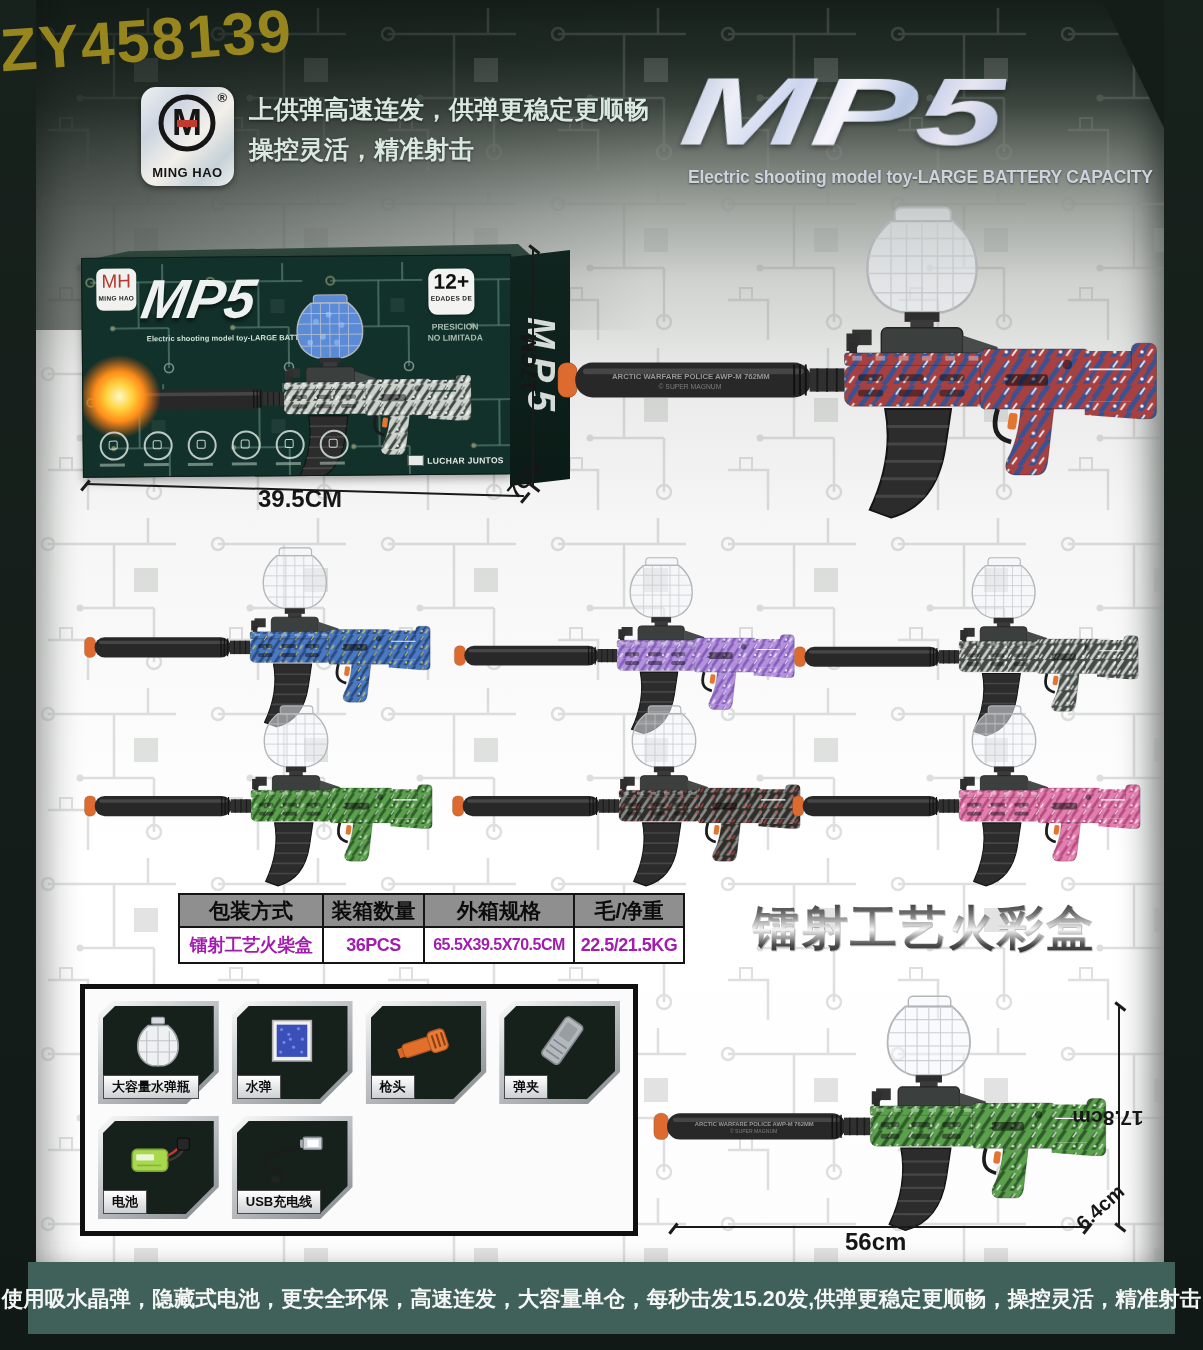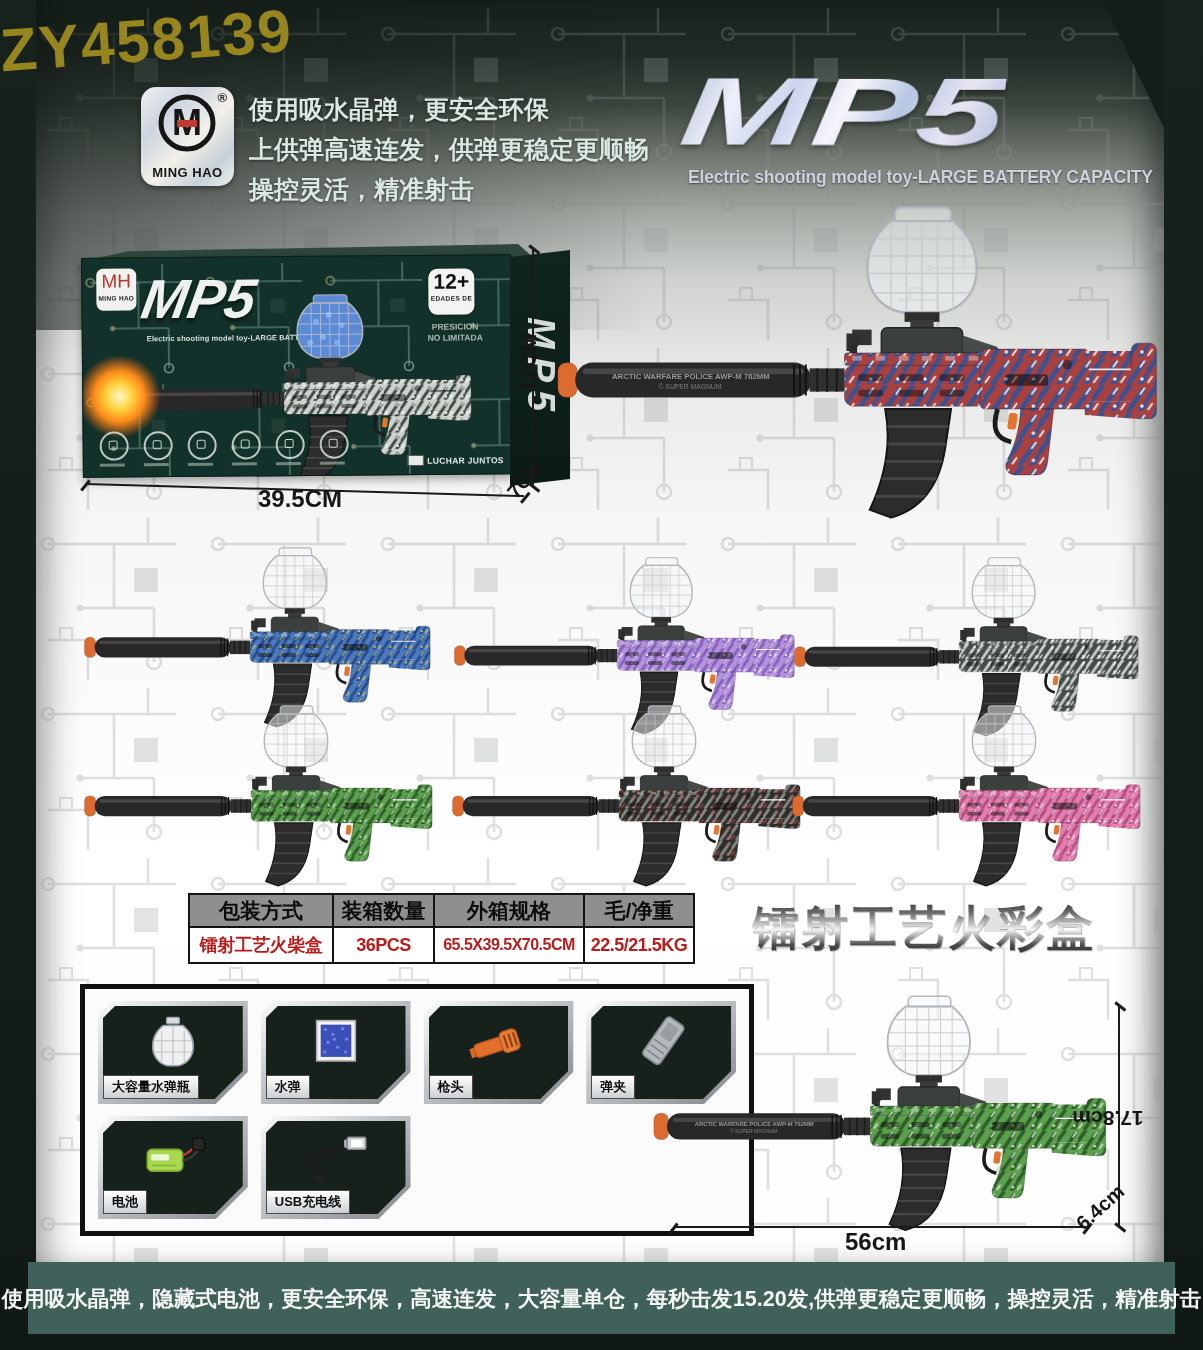--- a/index.html
+++ b/index.html
@@ -74,32 +74,32 @@
   .dim-hline{position:absolute;border-top:2.5px solid #1a1a1a;}
   .dim-hline::before,.dim-hline::after{content:"";position:absolute;top:-6px;width:2.5px;height:13px;background:#1a1a1a;transform:rotate(38deg);}
   .dim-hline::before{left:-2px;}
   .dim-hline::after{right:-2px;}
   .dim-vline{position:absolute;border-left:2.5px solid #1a1a1a;}
   .dim-vline::before,.dim-vline::after{content:"";position:absolute;left:-6px;width:13px;height:2.5px;background:#1a1a1a;transform:rotate(38deg);}
   .dim-vline::before{top:-2px;}
   .dim-vline::after{bottom:-2px;}
 
   
-  .spec-table{left:188px;top:893px;border-collapse:collapse;}
+  .spec-table{left:178px;top:893px;border-collapse:collapse;}
   .spec-table td{border:2.5px solid #141414;text-align:center;vertical-align:middle;padding:0 4px;}
   .spec-table .th{background:#8f8f8f;color:#0c0c0c;font-weight:800;font-size:21px;height:31px;}
-  .spec-table .tv{background:#ffffff;color:#b91c1c;font-weight:700;font-size:18px;height:34px;letter-spacing:-.5px;}
+  .spec-table .tv{background:#ffffff;color:#a21caf;font-weight:700;font-size:18px;height:34px;letter-spacing:-.5px;}
 
   .metal-title{left:752px;top:897px;font-size:47px;font-weight:900;letter-spacing:2px;
     background:linear-gradient(180deg,#222 0%,#6f6f6f 26%,#f4f4f4 52%,#4c4c4c 76%,#181818 100%);
     -webkit-background-clip:text;background-clip:text;color:transparent;
     filter:drop-shadow(1px 1px 0 rgba(0,0,0,.25));white-space:nowrap;}
 
   
-  .acc-panel{left:80px;top:984px;width:674px;height:252px;border:5px solid #101010;background:#fbfbfb;
+  .acc-panel{left:80px;top:984px;width:558px;height:252px;border:5px solid #101010;background:#fbfbfb;
     box-sizing:border-box;display:grid;grid-template-columns:repeat(4,1fr);gap:12px 13px;padding:12px 13px;}
   .acc-cell{position:relative;}
   .acc-shape{position:absolute;inset:0;background:linear-gradient(145deg,#fbfbfb 0%,#c4c8cb 40%,#83878b 100%);
     clip-path:polygon(14px 0,100% 0,100% calc(100% - 32px),calc(100% - 32px) 100%,0 100%,0 14px);
     filter:drop-shadow(1px 1px 1px rgba(0,0,0,.5));}
   .acc-shape::before{content:"";position:absolute;inset:5px;background:#17211c;
     clip-path:polygon(12px 0,100% 0,100% calc(100% - 28px),calc(100% - 28px) 100%,0 100%,0 12px);}
   .acc-icon{position:absolute;left:50%;top:44%;transform:translate(-50%,-50%);}
   .acc-label{position:absolute;left:5px;bottom:5px;background:linear-gradient(180deg,#ffffff,#cdd1d4);
     color:#0d0d0d;font-size:13px;font-weight:800;padding:2px 8px;border:1px solid #4a4a4a;white-space:nowrap;}
@@ -142,21 +142,20 @@
     <span class="logo-reg">®</span>
     <svg width="93" height="70" viewBox="0 0 93 70">
       <circle cx="46" cy="36" r="26" fill="none" stroke="#161616" stroke-width="5"></circle>
       <text x="46" y="48" text-anchor="middle" font-size="36" font-weight="900" fill="#161616" font-family="Liberation Sans, sans-serif">M</text>
       <rect x="36" y="33" width="20" height="7" fill="#c23a2e"></rect>
     </svg>
     <div class="logo-brand">MING HAO</div>
   </div>
 
   <div class="abs features">
-    <div>使用吸水晶弹，更安全环保</div>
     <div>上供弹高速连发，供弹更稳定更顺畅</div>
     <div>操控灵活，精准射击</div>
   </div>
 
   <div class="abs mp5-title">MP5</div>
   <div class="abs mp5-sub">Electric shooting model toy-LARGE BATTERY CAPACITY</div>
 
   <div class="abs box3d">
     <div class="box-top"></div>
     <div class="box-front">

